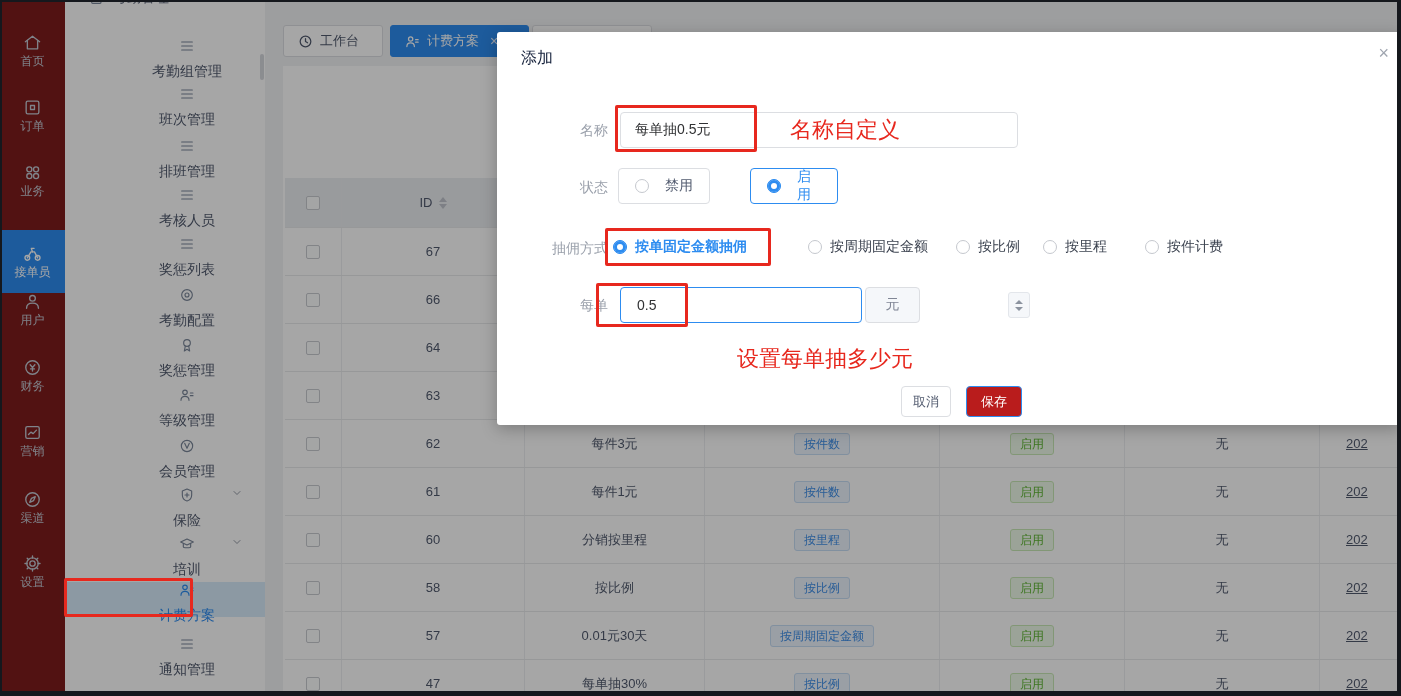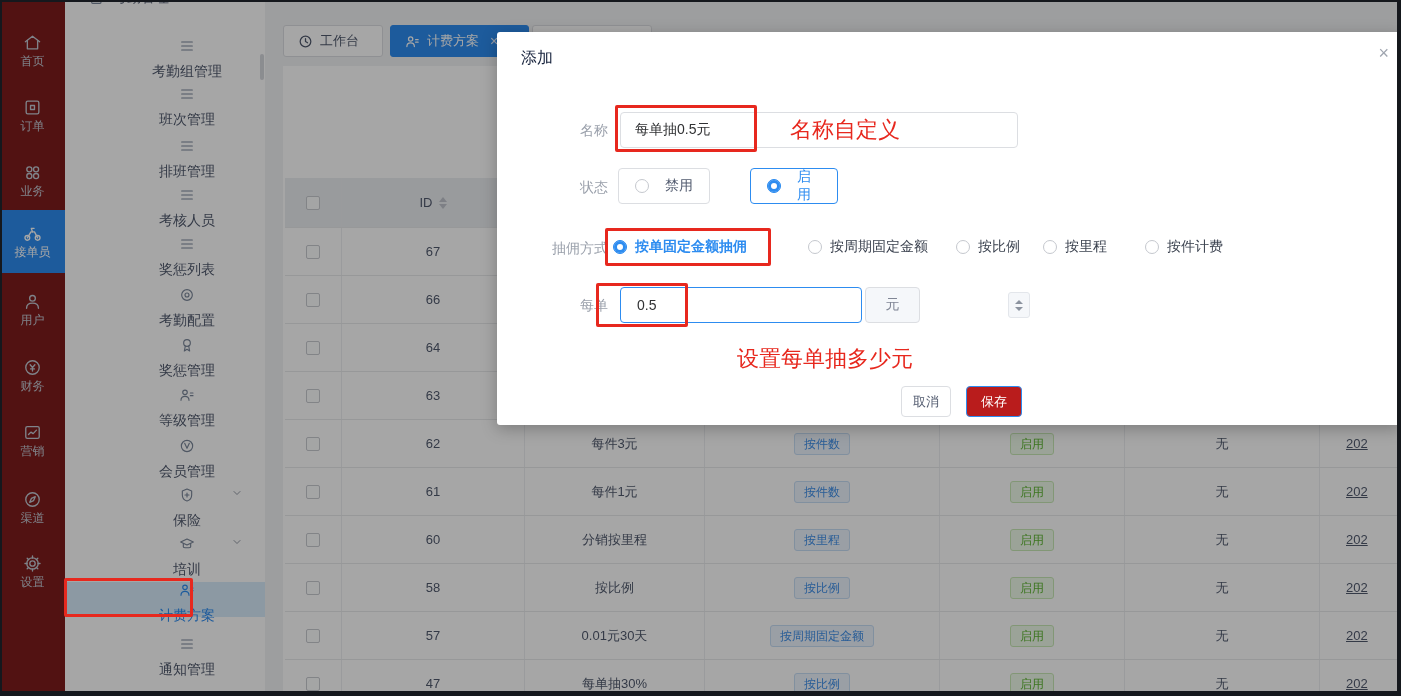--- a/index.html
+++ b/index.html
@@ -5,21 +5,21 @@
   * { margin:0; padding:0; box-sizing:border-box; }
   html,body { width:1401px; height:696px; overflow:hidden; }
   body { font-family:"Liberation Sans","DejaVu Sans",sans-serif; }
   .screen { position:relative; width:1401px; height:696px; background:#f2f3f5; overflow:hidden; }
 
   
   .rail { position:absolute; left:0; top:0; width:65px; height:696px; background:#7f1d1d; z-index:1; }
   .rail-item { position:absolute; left:0; width:65px; height:46px; display:flex; flex-direction:column; align-items:center; justify-content:center; gap:3px; color:#c3cad4; cursor:pointer; }
   .rail-item .ric { width:19px; height:19px; }
   .rail-item .rlb { font-size:12px; line-height:13px; }
-  .rail-item.active { background:#2d8cf0; color:#ffffff; height:63px; }
+  .rail-item.active { background:#2d8cf0; color:#ffffff; height:63px;margin-top:20px; }
   svg.ic { display:block; width:100%; height:100%; fill:none; stroke:currentColor; stroke-width:1.7; stroke-linecap:round; stroke-linejoin:round; }
 
   
   .menu { position:absolute; left:65px; top:0; width:200px; height:696px; background:#ffffff; z-index:1; }
   .menu-header { position:absolute; left:0; top:-13px; width:200px; height:22px; display:flex; align-items:center; gap:8px; padding-left:24px; color:#515a6e; font-size:14px; }
   .menu-item { position:absolute; left:0; width:200px; height:26px; display:flex; align-items:center; gap:9px; padding-left:44px; color:#515a6e; font-size:14px; cursor:pointer;flex-direction:column; }
   .menu-item .mic { width:16px; height:16px; color:#7a8699; flex:0 0 16px; }
   .menu-item.active { height:35px; background:#d7ecfb; color:#2d8cf0; }
   .menu-item.active .mic { color:#2d8cf0; }
   .menu-item .chev { position:absolute; right:22px; width:12px; height:12px; color:#808695; }

